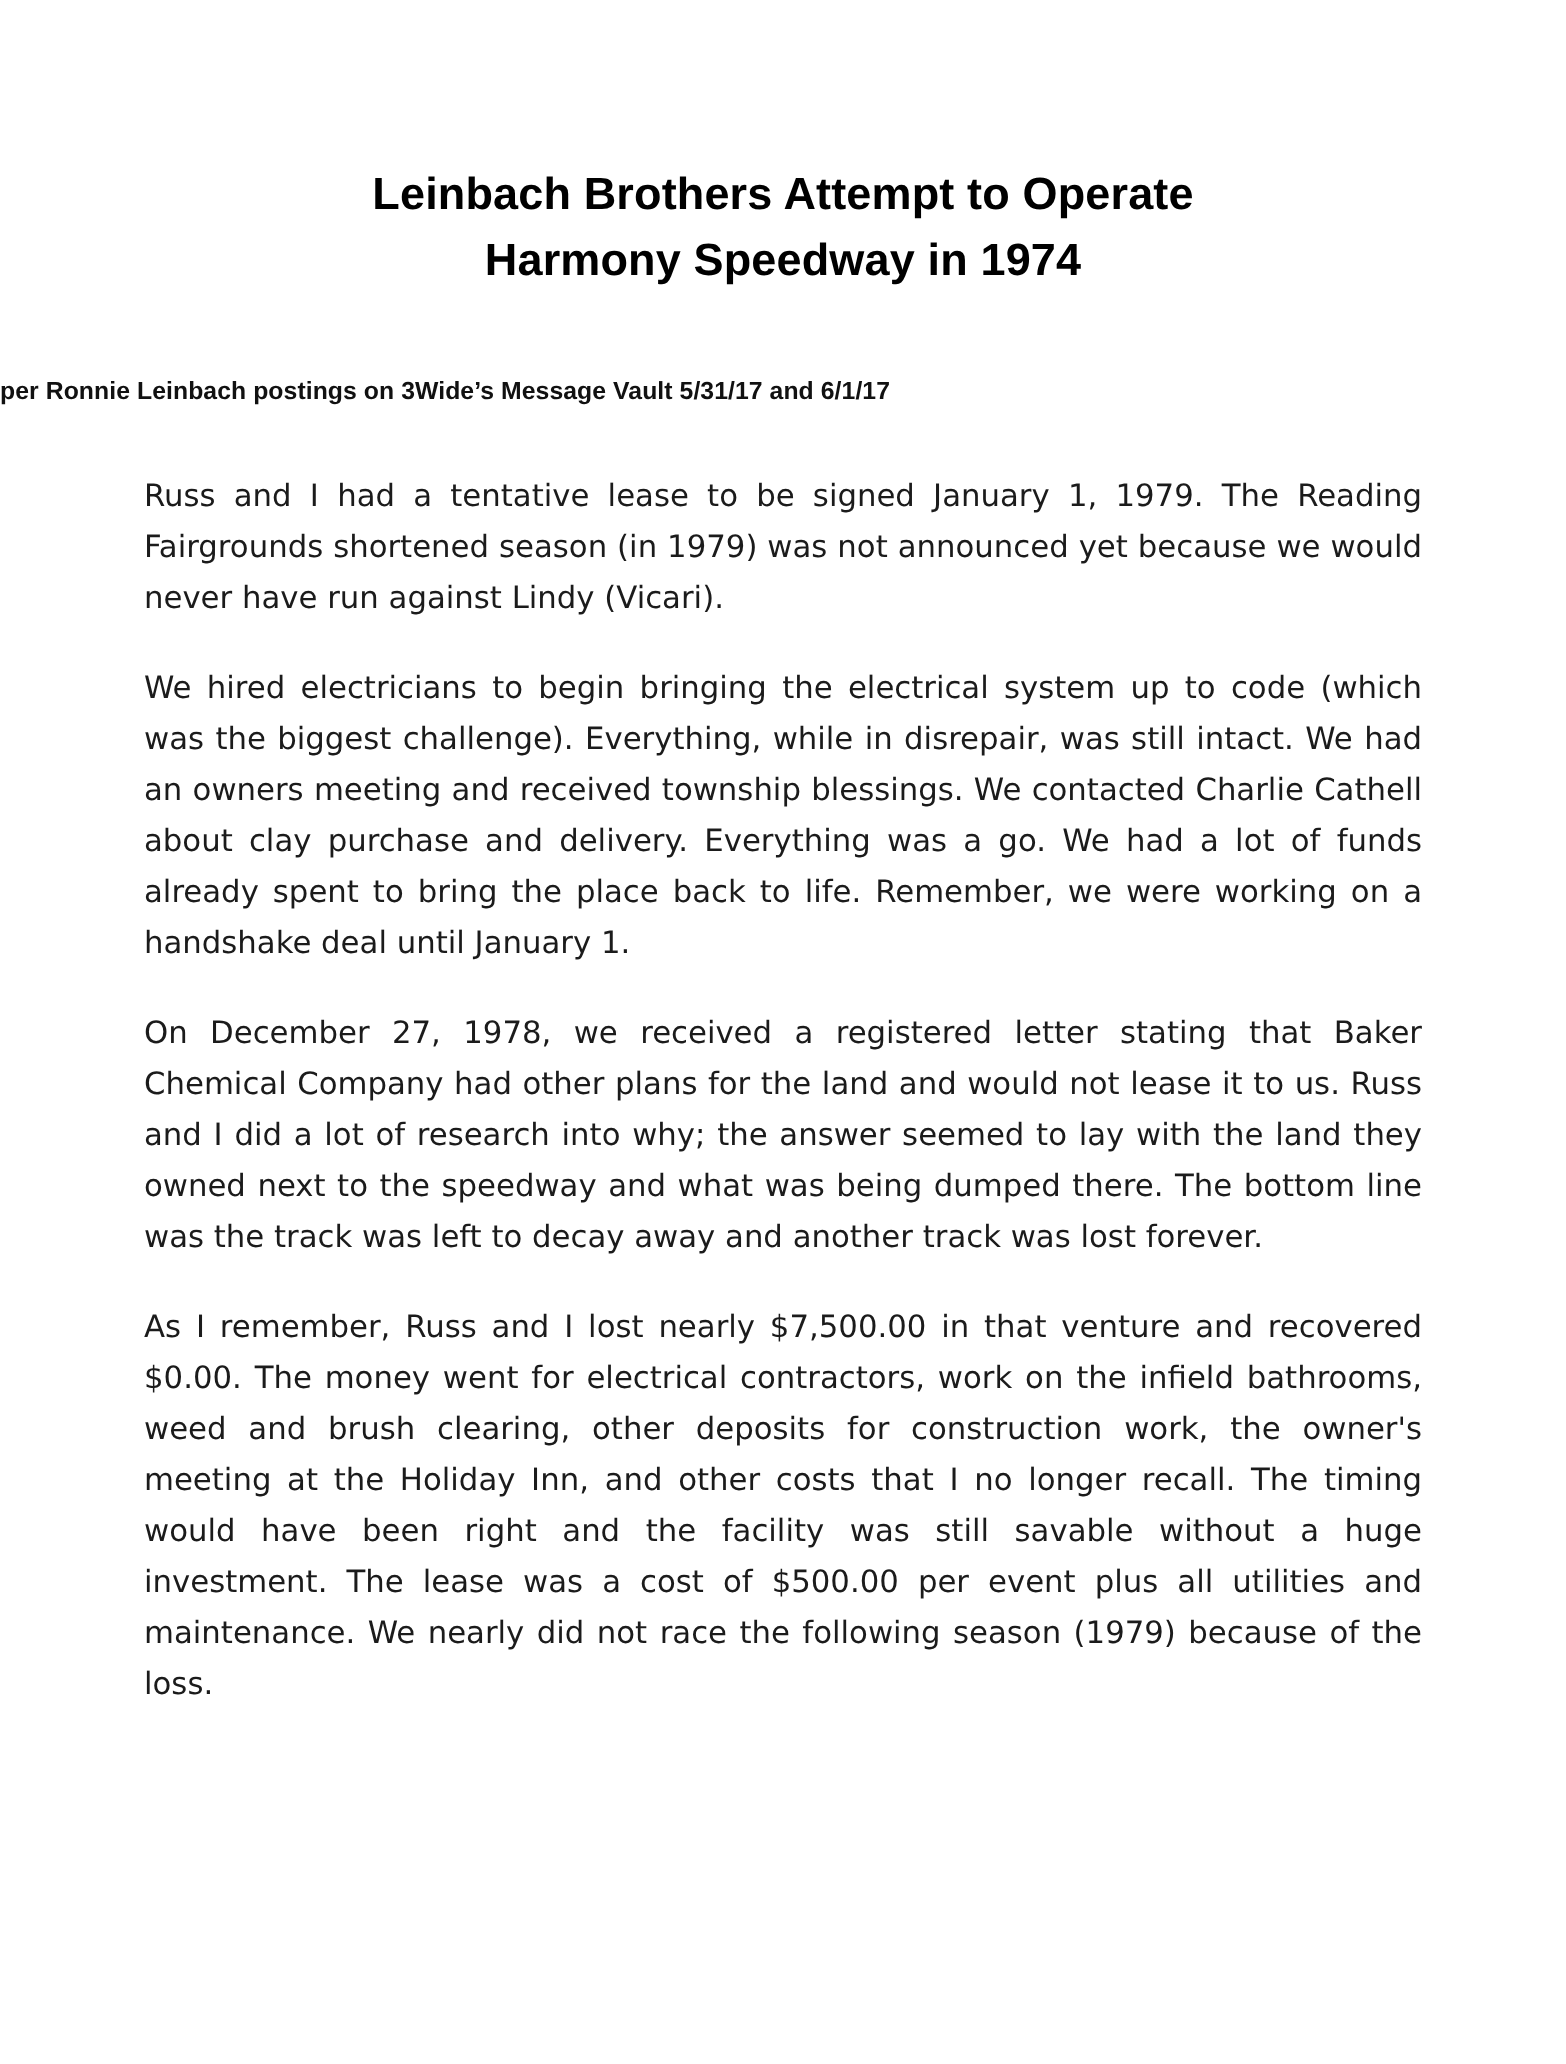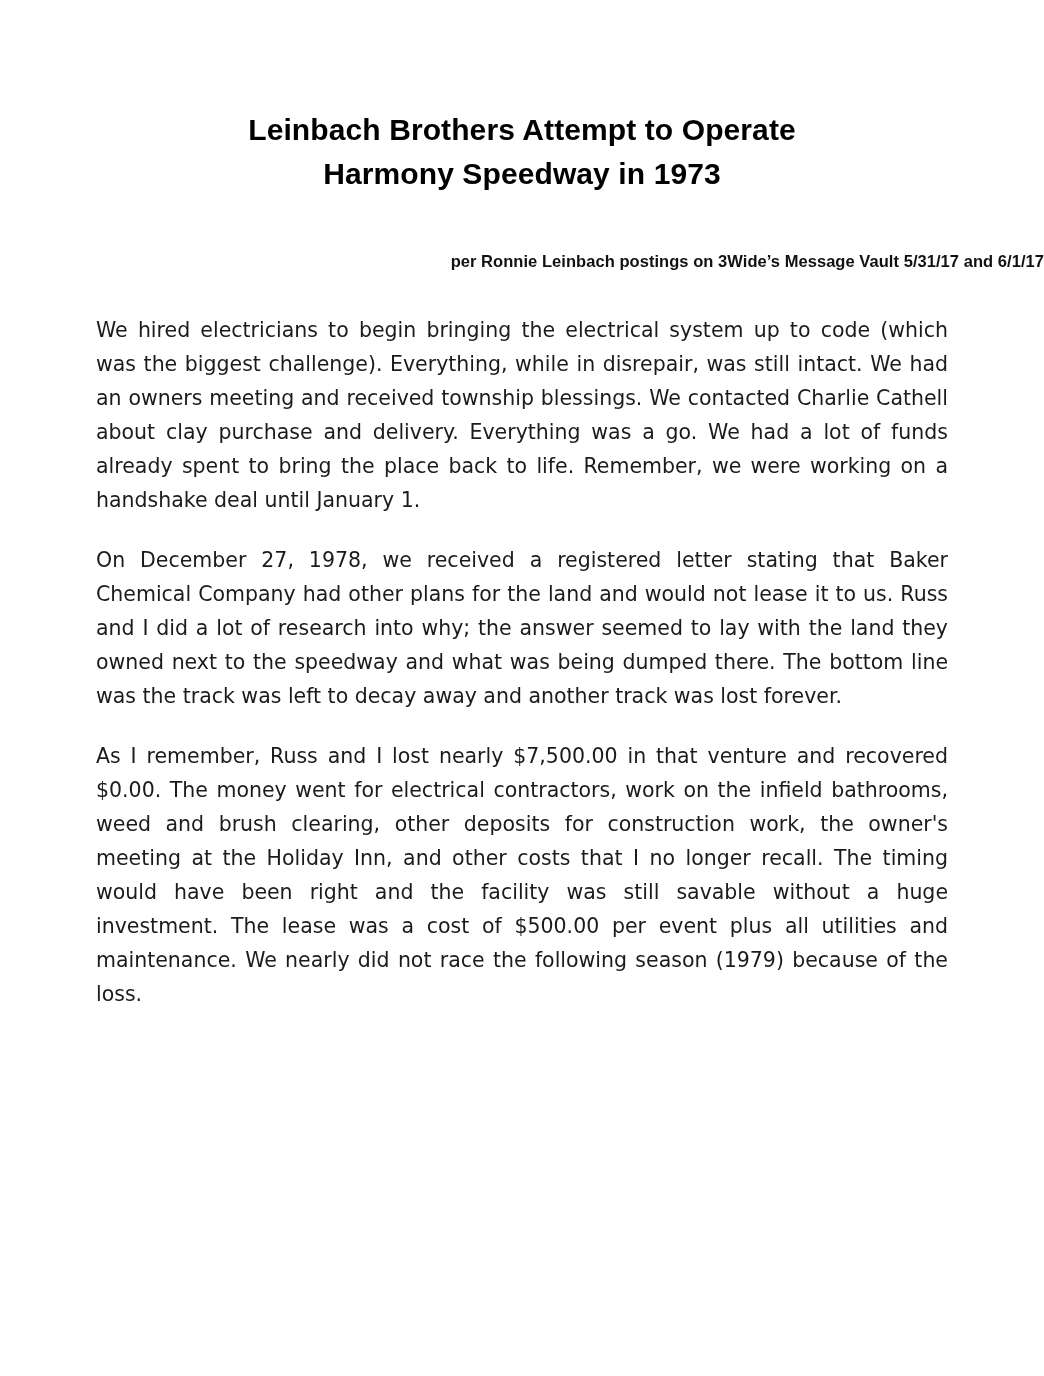--- a/index.html
+++ b/index.html
@@ -31,21 +31,21 @@
   .title-line {
     font-family: "Liberation Sans", sans-serif;
     font-size: 30px;
     font-weight: 600;
     line-height: 44px;
     letter-spacing: 0.1px;
     color: #000000;
   }
   .subtitle {
     margin-top: 56px;
-    text-align: right;
+    text-align: left;
     font-family: "Liberation Sans", sans-serif;
     font-size: 16.5px;
     font-weight: 700;
     color: #111111;
     letter-spacing: 0.05px;
   }
   .body-block {
     margin-top: 42px;
     padding: 0 96px 0 96px;
   }
@@ -63,24 +63,25 @@
     margin-bottom: 16px;
   }
 </style>
 </head>
 <body>
 
 <div class="page">
 
   <div class="title-block">
     <div class="title-line">Leinbach Brothers Attempt to Operate</div>
-    <div class="title-line">Harmony Speedway in 1973</div>
+    <div class="title-line">Harmony Speedway in 1974</div>
   </div>
 
   <div class="subtitle">per Ronnie Leinbach postings on 3Wide’s Message Vault 5/31/17 and 6/1/17</div>
 
   <div class="body-block">
+    <p class="para">Russ and I had a tentative lease to be signed January 1, 1979.  The Reading Fairgrounds shortened season (in 1979) was not announced yet because we would never have run against Lindy (Vicari).</p>
     <p class="para">We hired electricians to begin bringing the electrical system up to code (which was the biggest challenge). Everything, while in disrepair, was still intact. We had an owners meeting and received township blessings. We contacted Charlie Cathell about clay purchase and delivery. Everything was a go. We had a lot of funds already spent to bring the place back to life. Remember, we were working on a handshake deal until January 1.</p>
     <p class="para">On December 27, 1978, we received a registered letter stating that Baker Chemical Company had other plans for the land and would not lease it to us. Russ and I did a lot of research into why; the answer seemed to lay with the land they owned next to the speedway and what was being dumped there. The bottom line was the track was left to decay away and another track was lost forever.</p>
     <p class="para">As I remember, Russ and I lost nearly $7,500.00 in that venture and recovered $0.00. The money went for electrical contractors, work on the infield bathrooms, weed and brush clearing, other deposits for construction work, the owner's meeting at the Holiday Inn, and other costs that I no longer recall. The timing would have been right and the facility was still savable without a huge investment. The lease was a cost of $500.00 per event plus all utilities and maintenance. We nearly did not race the following season (1979) because of the loss.</p>
   </div>
 
 </div>
 
 </body></html>

